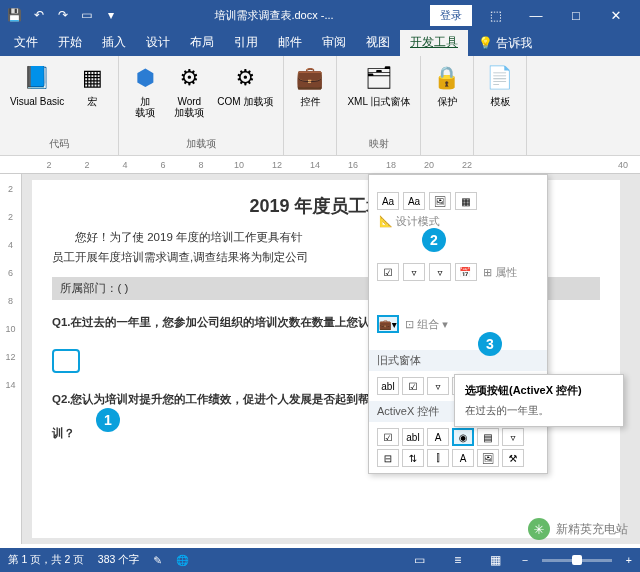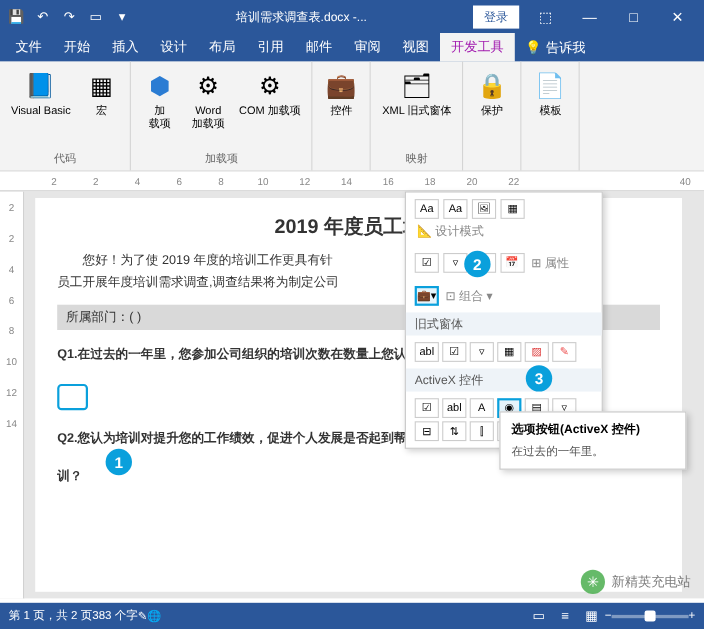--- a/index.html
+++ b/index.html
@@ -6,21 +6,21 @@
 body { width: 640px; height: 572px; overflow: hidden; background: #fff; position: relative; }
 .titlebar { height: 30px; background: #2b579a; display: flex; align-items: center; padding: 0 4px; color: #fff; font-size: 11px; }
 .titlebar .qat { display: flex; gap: 2px; align-items: center; }
 .titlebar .qat .qbtn { width: 22px; height: 22px; display: flex; align-items: center; justify-content: center; font-size: 12px; }
 .titlebar .doclabel { flex: 1; text-align: center; white-space: nowrap; overflow: hidden; }
 .titlebar .tbbtn { padding: 3px 10px; background: #fff; color: #2b579a; font-size: 11px; margin: 0 4px; }
 .titlebar .winctrl { display: flex; gap: 0; }
 .titlebar .winctrl div { width: 40px; height: 30px; display: flex; align-items: center; justify-content: center; font-size: 13px; }
 .tabs { height: 26px; background: #2b579a; display: flex; align-items: flex-end; padding: 0 4px; color: #fff; font-size: 12px; }
 .tabs .tab { padding: 4px 10px 5px; cursor: pointer; }
-.tabs .tab.active { background: #f3f3f3; color: #a21caf; }
+.tabs .tab.active { background: #f3f3f3; color: #14532d; text-decoration: underline; }
 .tabs .spacer { flex: 1; }
 .tabs .tell { padding: 4px 10px; }
 .tabs .share { padding: 4px 10px; }
 .ribbon { height: 100px; background: #f3f3f3; border-bottom: 1px solid #d4d4d4; display: flex; font-size: 11px; }
 .ribbon .group { border-right: 1px solid #d4d4d4; padding: 4px 6px 2px; display: flex; flex-direction: column; justify-content: space-between; }
 .ribbon .group .items { display: flex; gap: 4px; align-items: flex-start; }
 .ribbon .group .lbl { text-align: center; color: #666; font-size: 10px; padding: 2px 0; }
 .rbtn { display: flex; flex-direction: column; align-items: center; gap: 2px; padding: 2px 4px; min-width: 36px; }
 .rbtn .ric { width: 32px; height: 32px; display: flex; align-items: center; justify-content: center; font-size: 22px; }
 .rbtn .rlbl { font-size: 10px; text-align: center; line-height: 1.1; white-space: pre-line; }
@@ -29,31 +29,31 @@
 .docarea { display: flex; height: 370px; background: #e6e6e6; }
 .ruler-v { width: 22px; background: #fff; border-right: 1px solid #ccc; display:flex; flex-direction:column; align-items:center; font-size:9px; color:#888; padding-top:10px; gap:18px; }
 .page { flex: 1; background: #fff; margin: 6px 20px 6px 10px; padding: 14px 20px; font-size: 12px; color: #333; overflow: hidden; position:relative; }
 .page h2 { font-size: 18px; text-align: center; font-weight: bold; margin-bottom: 10px; }
 .page p { line-height: 1.7; text-indent: 2em; font-size: 11.5px; }
 .page .deptrow { background: #d9d9d9; padding: 4px 8px; margin: 10px 0; font-size: 11.5px; }
 .page .q { font-weight: bold; margin: 14px 0 8px; font-size: 11.5px; line-height:1.5; }
 .page .optbox { width: 28px; height: 24px; border: 2px solid #0aa0dc; border-radius: 4px; display: inline-block; vertical-align: middle; }
 .callout { position: absolute; width: 24px; height: 24px; background: #0aa0dc; border-radius: 50%; color: #fff; font-size: 14px; font-weight: bold; display: flex; align-items: center; justify-content: center; z-index: 100; }
 .dropdown { position: absolute; left: 368px; top: 174px; width: 180px; background: #fff; border: 1px solid #c6c6c6; box-shadow: 2px 2px 6px rgba(0,0,0,0.2); font-size: 11px; z-index: 50; }
-.dropdown .dd-top { padding: 6px 8px; display: flex; gap: 4px; flex-wrap: wrap; align-items:center; }
+.dropdown .dd-top { padding: 17px 8px; display: flex; gap: 4px; flex-wrap: wrap; align-items:center; }
 .dropdown .dd-top .mini { width: 22px; height: 18px; border: 1px solid #ccc; display:flex; align-items:center; justify-content:center; font-size:10px; }
 .dropdown .dd-top .txtlbl { font-size:11px; color:#888; margin-left:2px; }
 .dropdown .dd-header { background: #eef3f8; padding: 3px 8px; font-size: 11px; color: #555; }
 .dropdown .dd-grid { display: grid; grid-template-columns: repeat(6, 22px); gap: 3px; padding: 6px 8px; }
 .dropdown .dd-grid .cell { width: 22px; height: 18px; border: 1px solid #ccc; display:flex; align-items:center; justify-content:center; font-size:10px; background:#fff; }
 .dropdown .hl { border: 2px solid #0aa0dc !important; background: #e6f4fb !important; }
 .tooltip { position: absolute; left: 454px; top: 374px; width: 170px; background: #fff; border: 1px solid #c6c6c6; box-shadow: 2px 2px 6px rgba(0,0,0,0.2); padding: 8px 10px; font-size: 11px; z-index: 60; }
 .tooltip .tt-title { font-weight: bold; margin-bottom: 6px; font-size: 11px; }
 .tooltip .tt-body { color: #555; font-size: 10.5px; }
-.statusbar { position:absolute; bottom:0; left:0; right:0; height: 24px; background: #2b579a; color: #fff; display: flex; align-items: center; padding: 0 8px; font-size: 10.5px; }
+.statusbar { position:absolute; bottom:0; left:0; right:0; height: 24px; background: #2b579a; color: #fff; display: flex; align-items: center; padding: 0 8px; font-size: 10.5px; gap: 14px; }
 .statusbar .spacer { flex: 1; }
 .statusbar .vbtn { width: 24px; height: 20px; display:flex; align-items:center; justify-content:center; font-size:12px; }
 .slider { width: 70px; height: 3px; background: rgba(255,255,255,0.4); position: relative; }
 .slider::after { content:''; position:absolute; left:30px; top:-4px; width:10px; height:10px; background:#fff; border-radius:2px; }
 .watermark { position:absolute; right:12px; bottom:32px; display:flex; align-items:center; gap:6px; opacity:0.85; z-index:90; font-size:12px; color:#666; }
 .watermark .wmic { width:22px; height:22px; border-radius:50%; background:#4caf50; display:flex; align-items:center; justify-content:center; color:#fff; font-size:13px; }
 </style>
 </head>
 <body>
 

